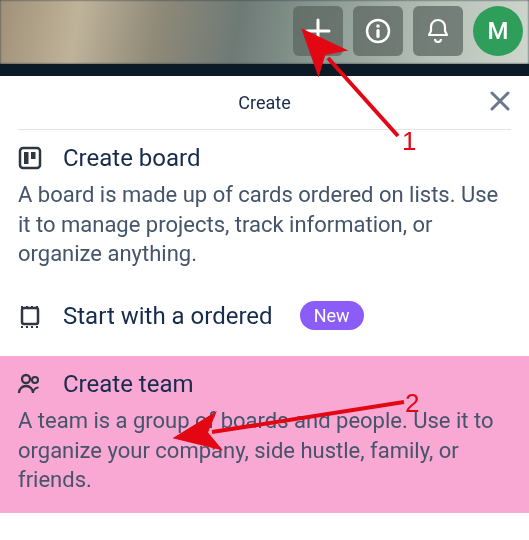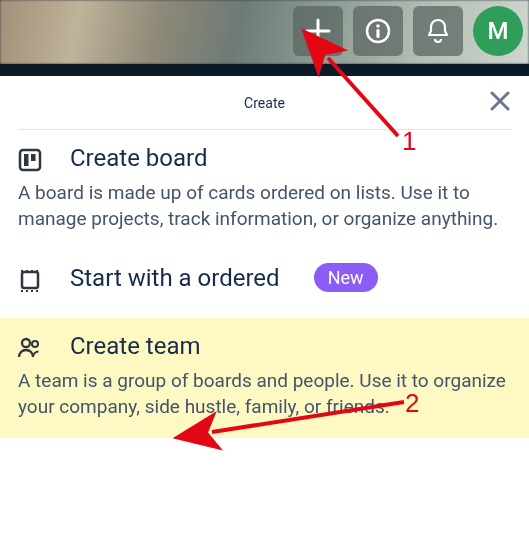--- a/index.html
+++ b/index.html
@@ -33,36 +33,36 @@
   }
   .popover {
     position: absolute; top: 76px; left: 0; width: 529px; height: 464px;
     background: #fff;
   }
   .pop-head {
     position: relative; height: 54px; display: flex; align-items: center; justify-content: center;
     border-bottom: 1px solid #e2e4e6;
     margin: 0 18px 0 18px;
   }
-  .pop-title { font-size: 14px; color: #172b4d; font-weight: 400; }
+  .pop-title { font-size: 18px; color: #172b4d; font-weight: 400; }
   .pop-close {
     position: absolute; right: -6px; top: 10px; width: 34px; height: 34px;
     display: flex; align-items: center; justify-content: center; cursor: pointer;
     color: #42526e;
   }
   .section { padding: 14px 18px 18px 18px; }
-  .sec-head { display: flex; align-items: flex-end; gap: 28px; margin-bottom: 8px; }
+  .sec-head { display: flex; align-items: center; gap: 21px; margin-bottom: 8px; }
   .sec-icon { width: 24px; height: 24px; display: flex; align-items: center; justify-content: center; color: #2f3640; }
   .sec-title { font-size: 24px; color: #172b4d; font-weight: 400; }
-  .sec-desc { font-size: 19px; color: #44546a; line-height: 1.35; }
+  .sec-desc { font-size: 22px; color: #44546a; line-height: 1.35; }
   .badge {
     background: #8b5cf6; color: #fff; font-size: 18px;
     padding: 4px 14px; border-radius: 20px; margin-left: 6px;
   }
-  .section-team { background: #fef9c3; }
+  .section-team { background: #f9a8d4; }
   svg { overflow: visible; }
   .anno { position: absolute; pointer-events: none; }
   .anno-label { position: absolute; color: #e30613; font-size: 26px; font-weight: 500; font-family: Arial, sans-serif; }
 </style>
 </head>
 <body>
 
 <div class="stage">
   <div class="bg-img"></div>
 

